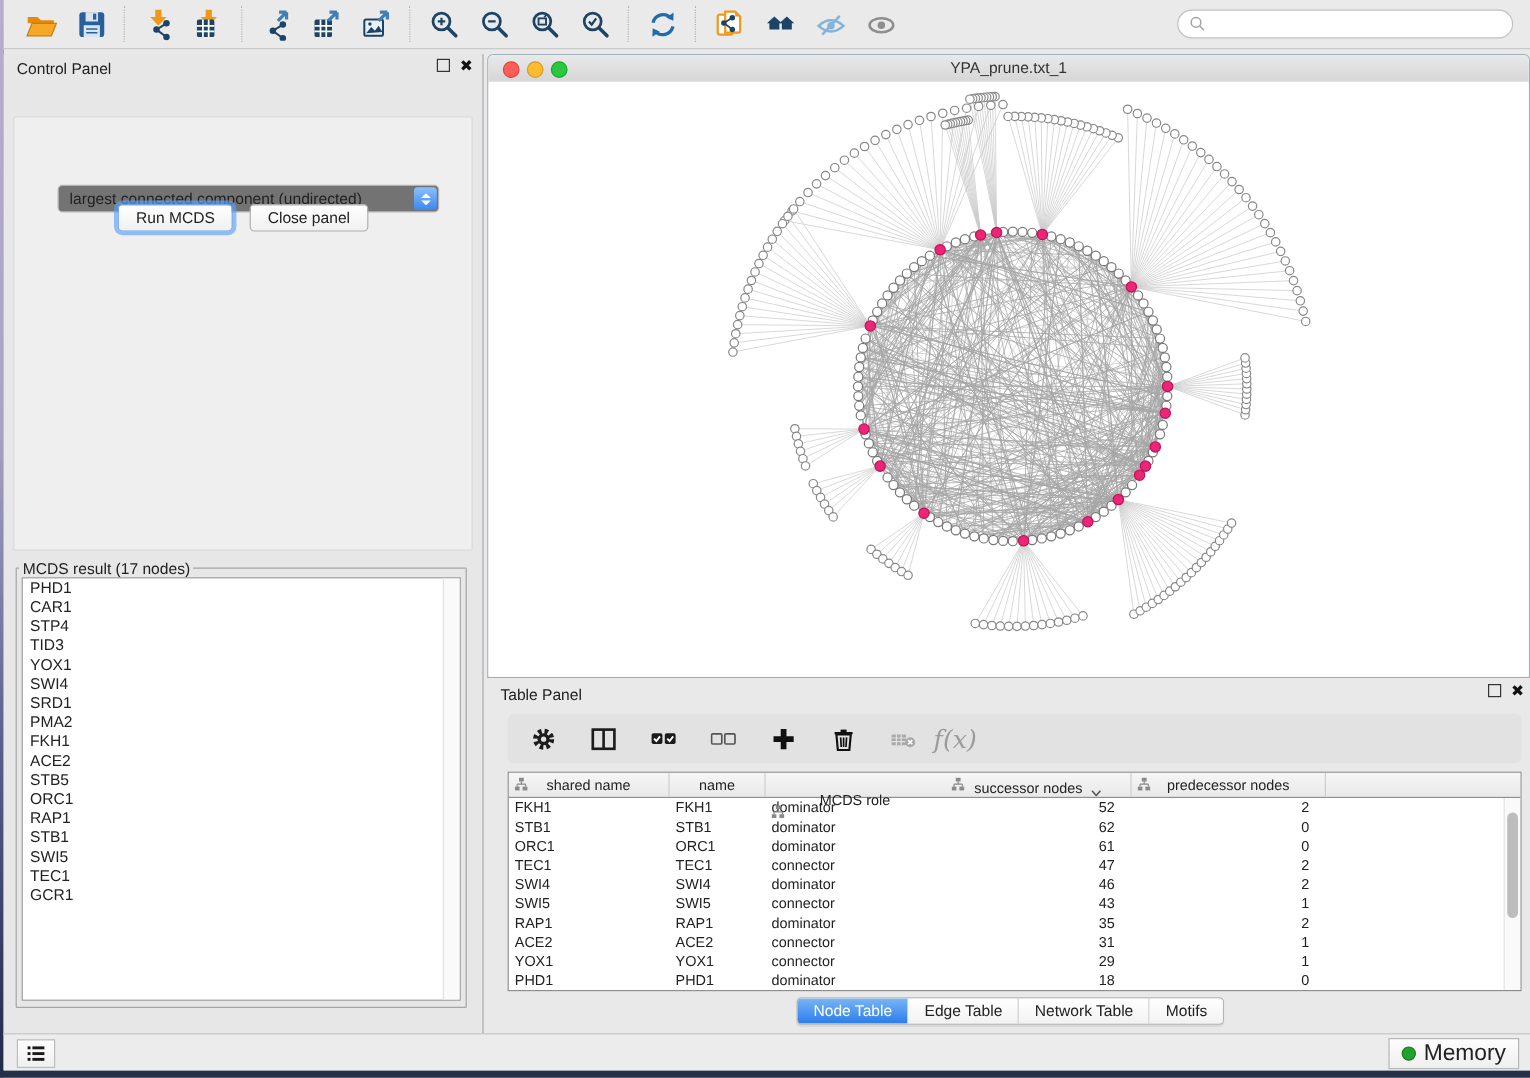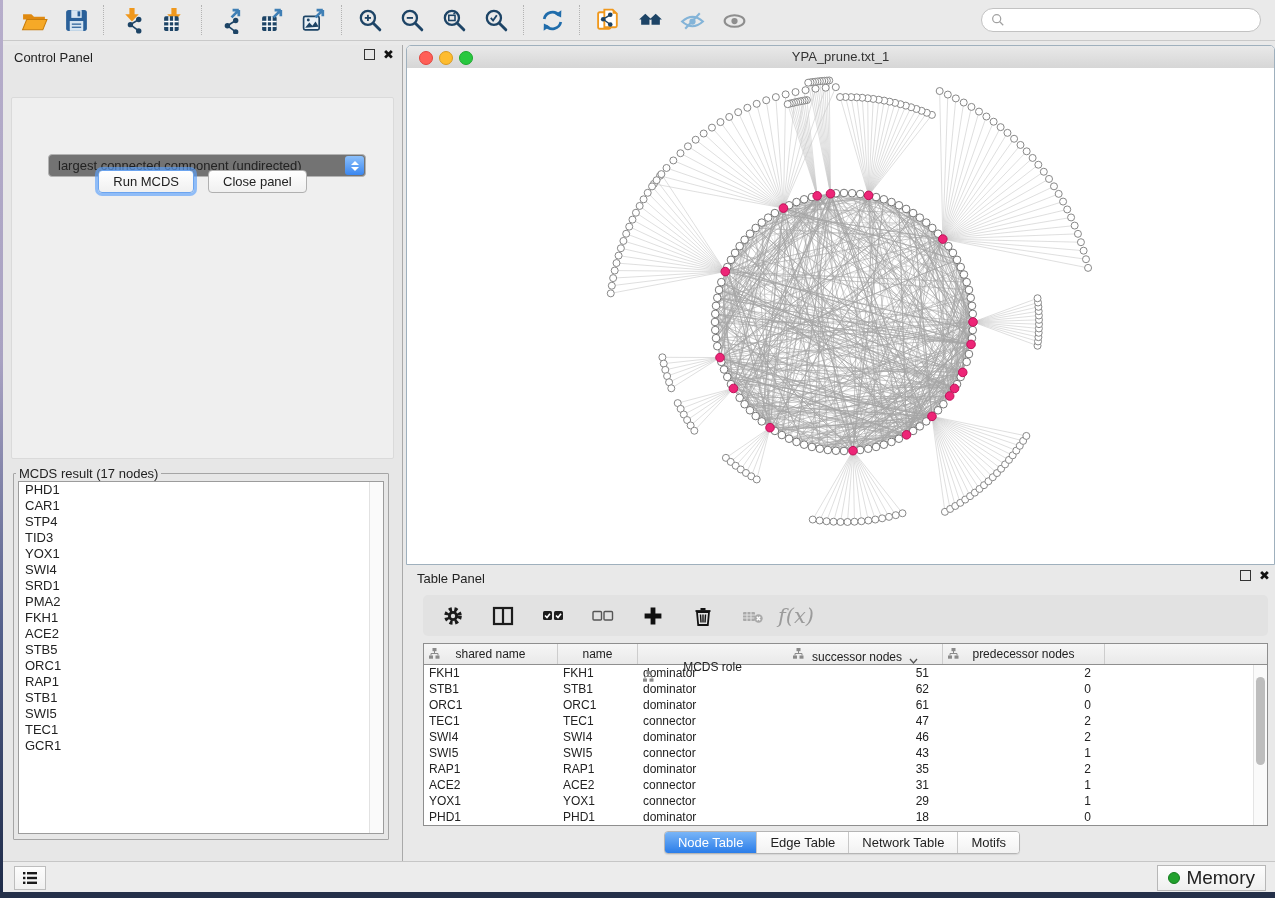--- a/index.html
+++ b/index.html
@@ -1539,21 +1539,21 @@
               </g>
             </svg>
             <span>predecessor nodes</span>
           </div>
         </div>
       <div id="gt-body">
           <div class="gt-row">
             <div class="gt-cell txt" style="width: 134px;">FKH1</div>
             <div class="gt-cell txt" style="width: 80px;">FKH1</div>
             <div class="gt-cell txt" style="width: 150px;">dominator</div>
-            <div class="gt-cell num" style="width: 155px;">51</div>
+            <div class="gt-cell num" style="width: 155px;">52</div>
             <div class="gt-cell num" style="width: 162px;">2</div>
           </div>
           <div class="gt-row">
             <div class="gt-cell txt" style="width: 134px;">STB1</div>
             <div class="gt-cell txt" style="width: 80px;">STB1</div>
             <div class="gt-cell txt" style="width: 150px;">dominator</div>
             <div class="gt-cell num" style="width: 155px;">62</div>
             <div class="gt-cell num" style="width: 162px;">0</div>
           </div>
           <div class="gt-row">

